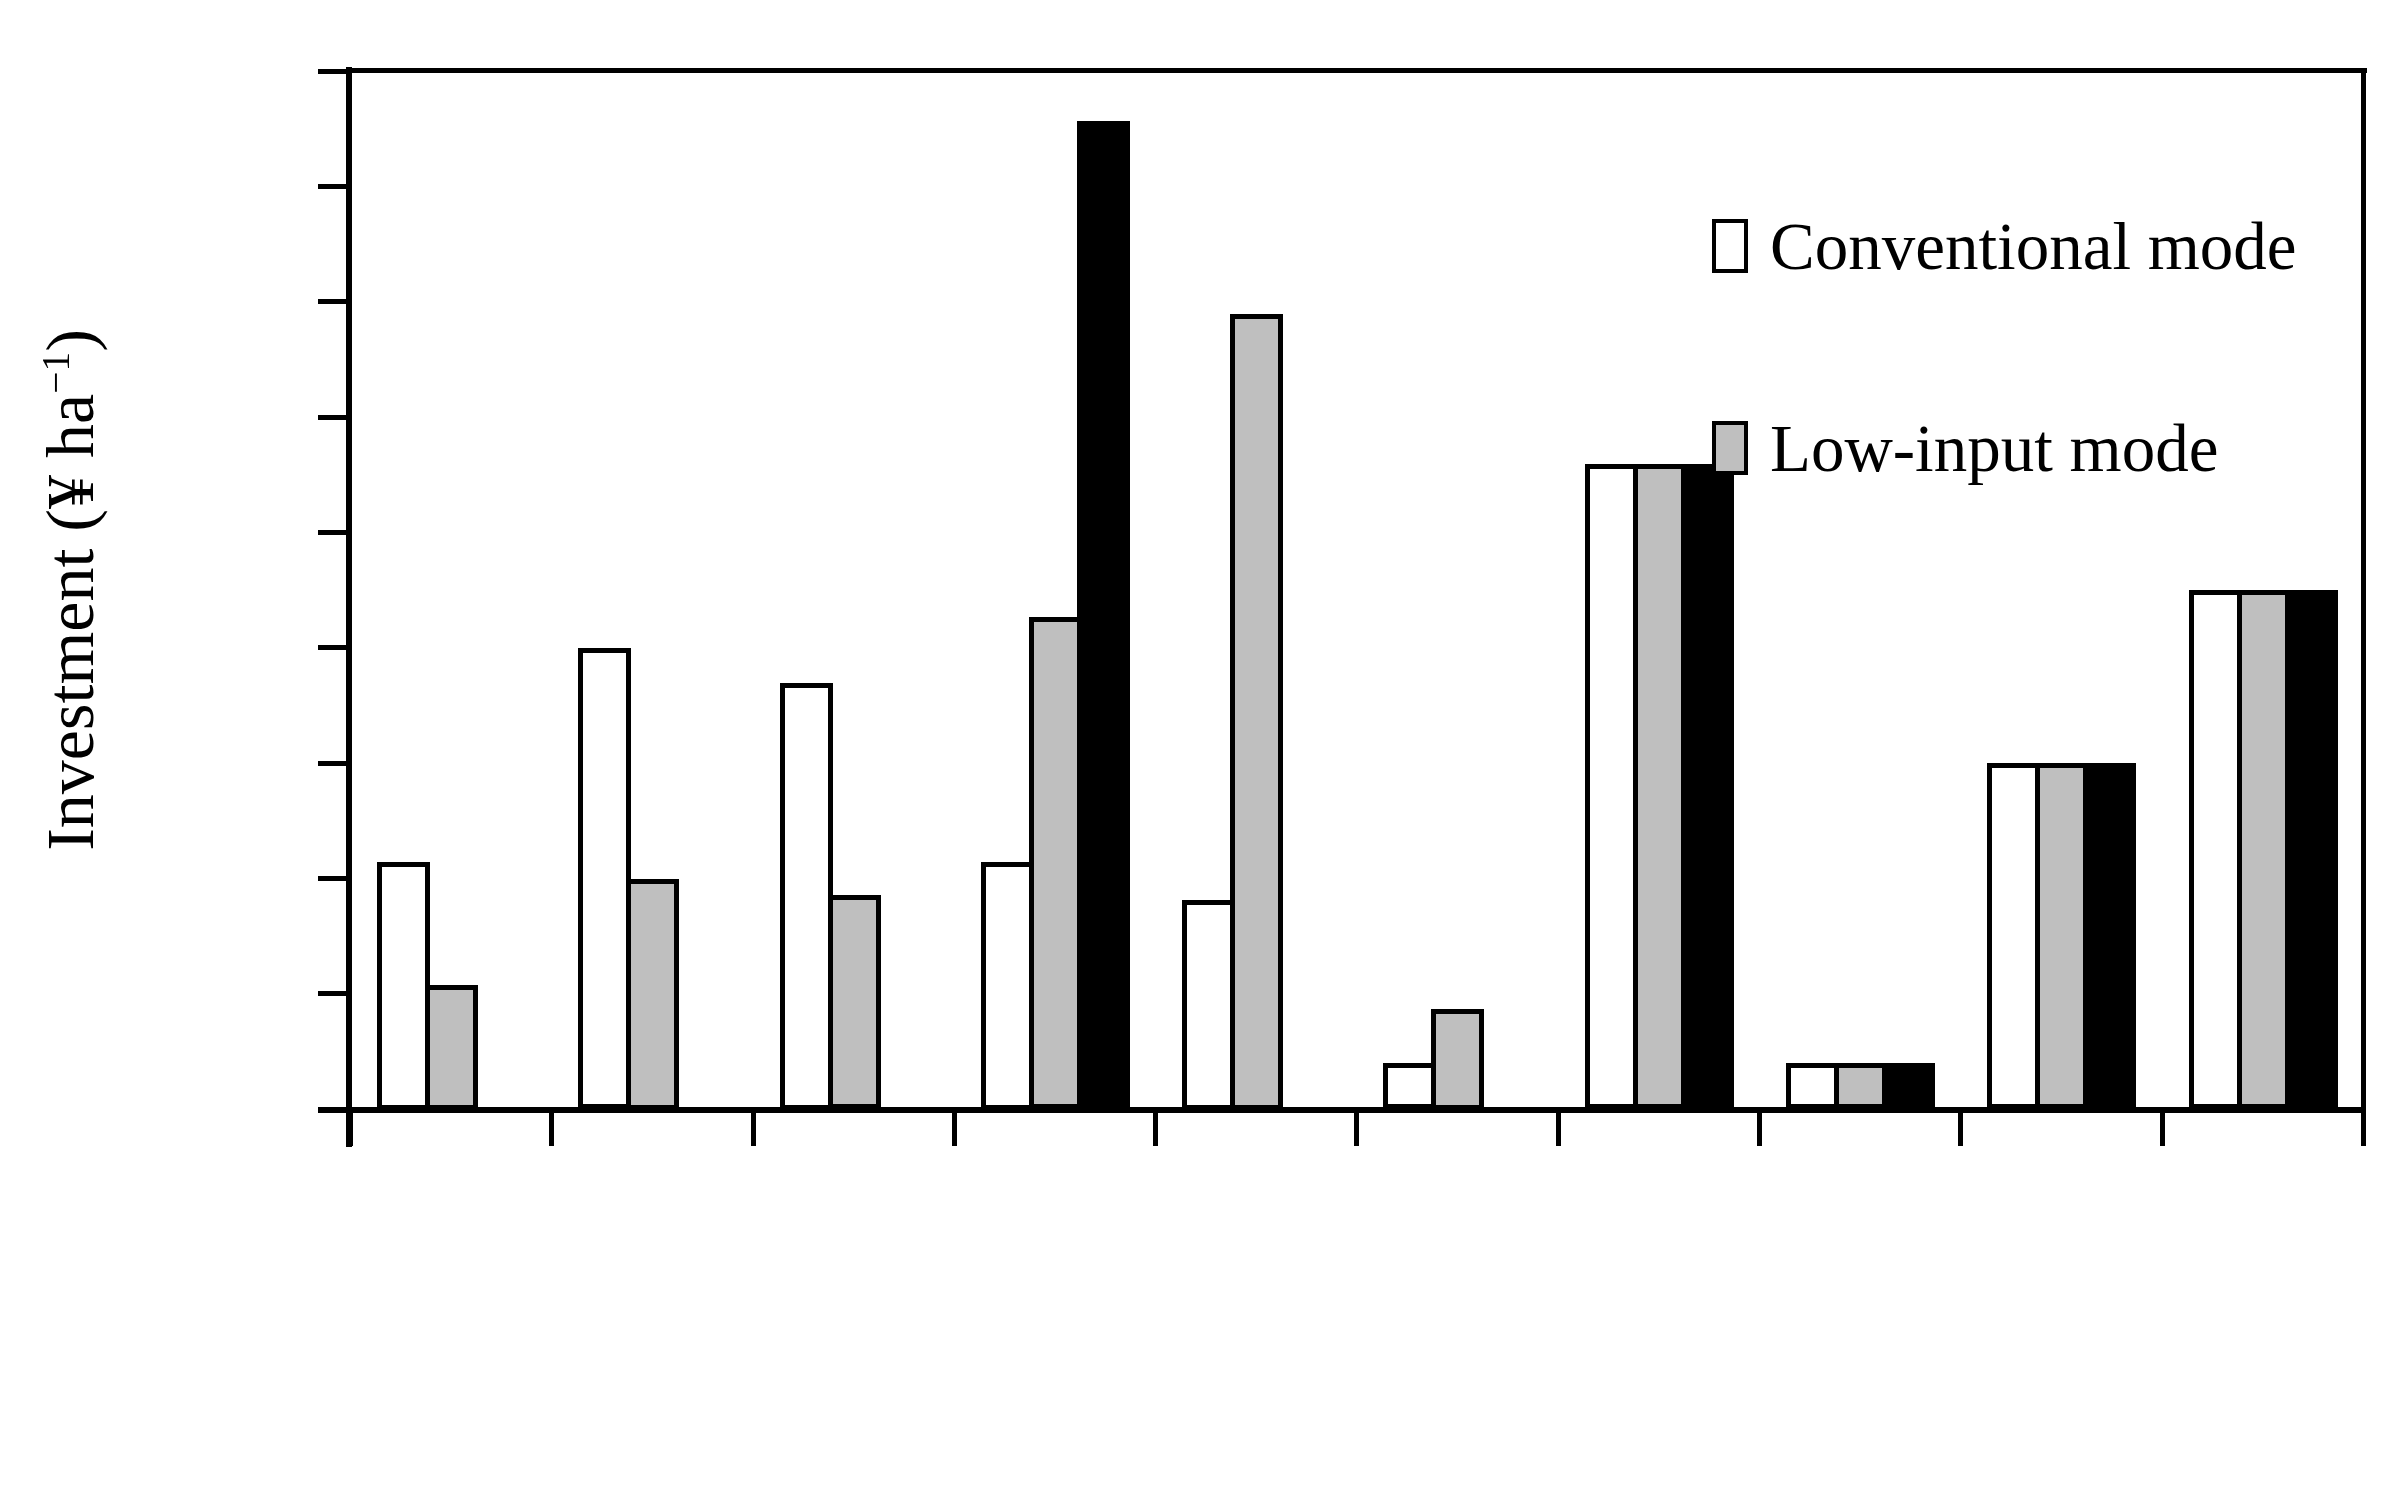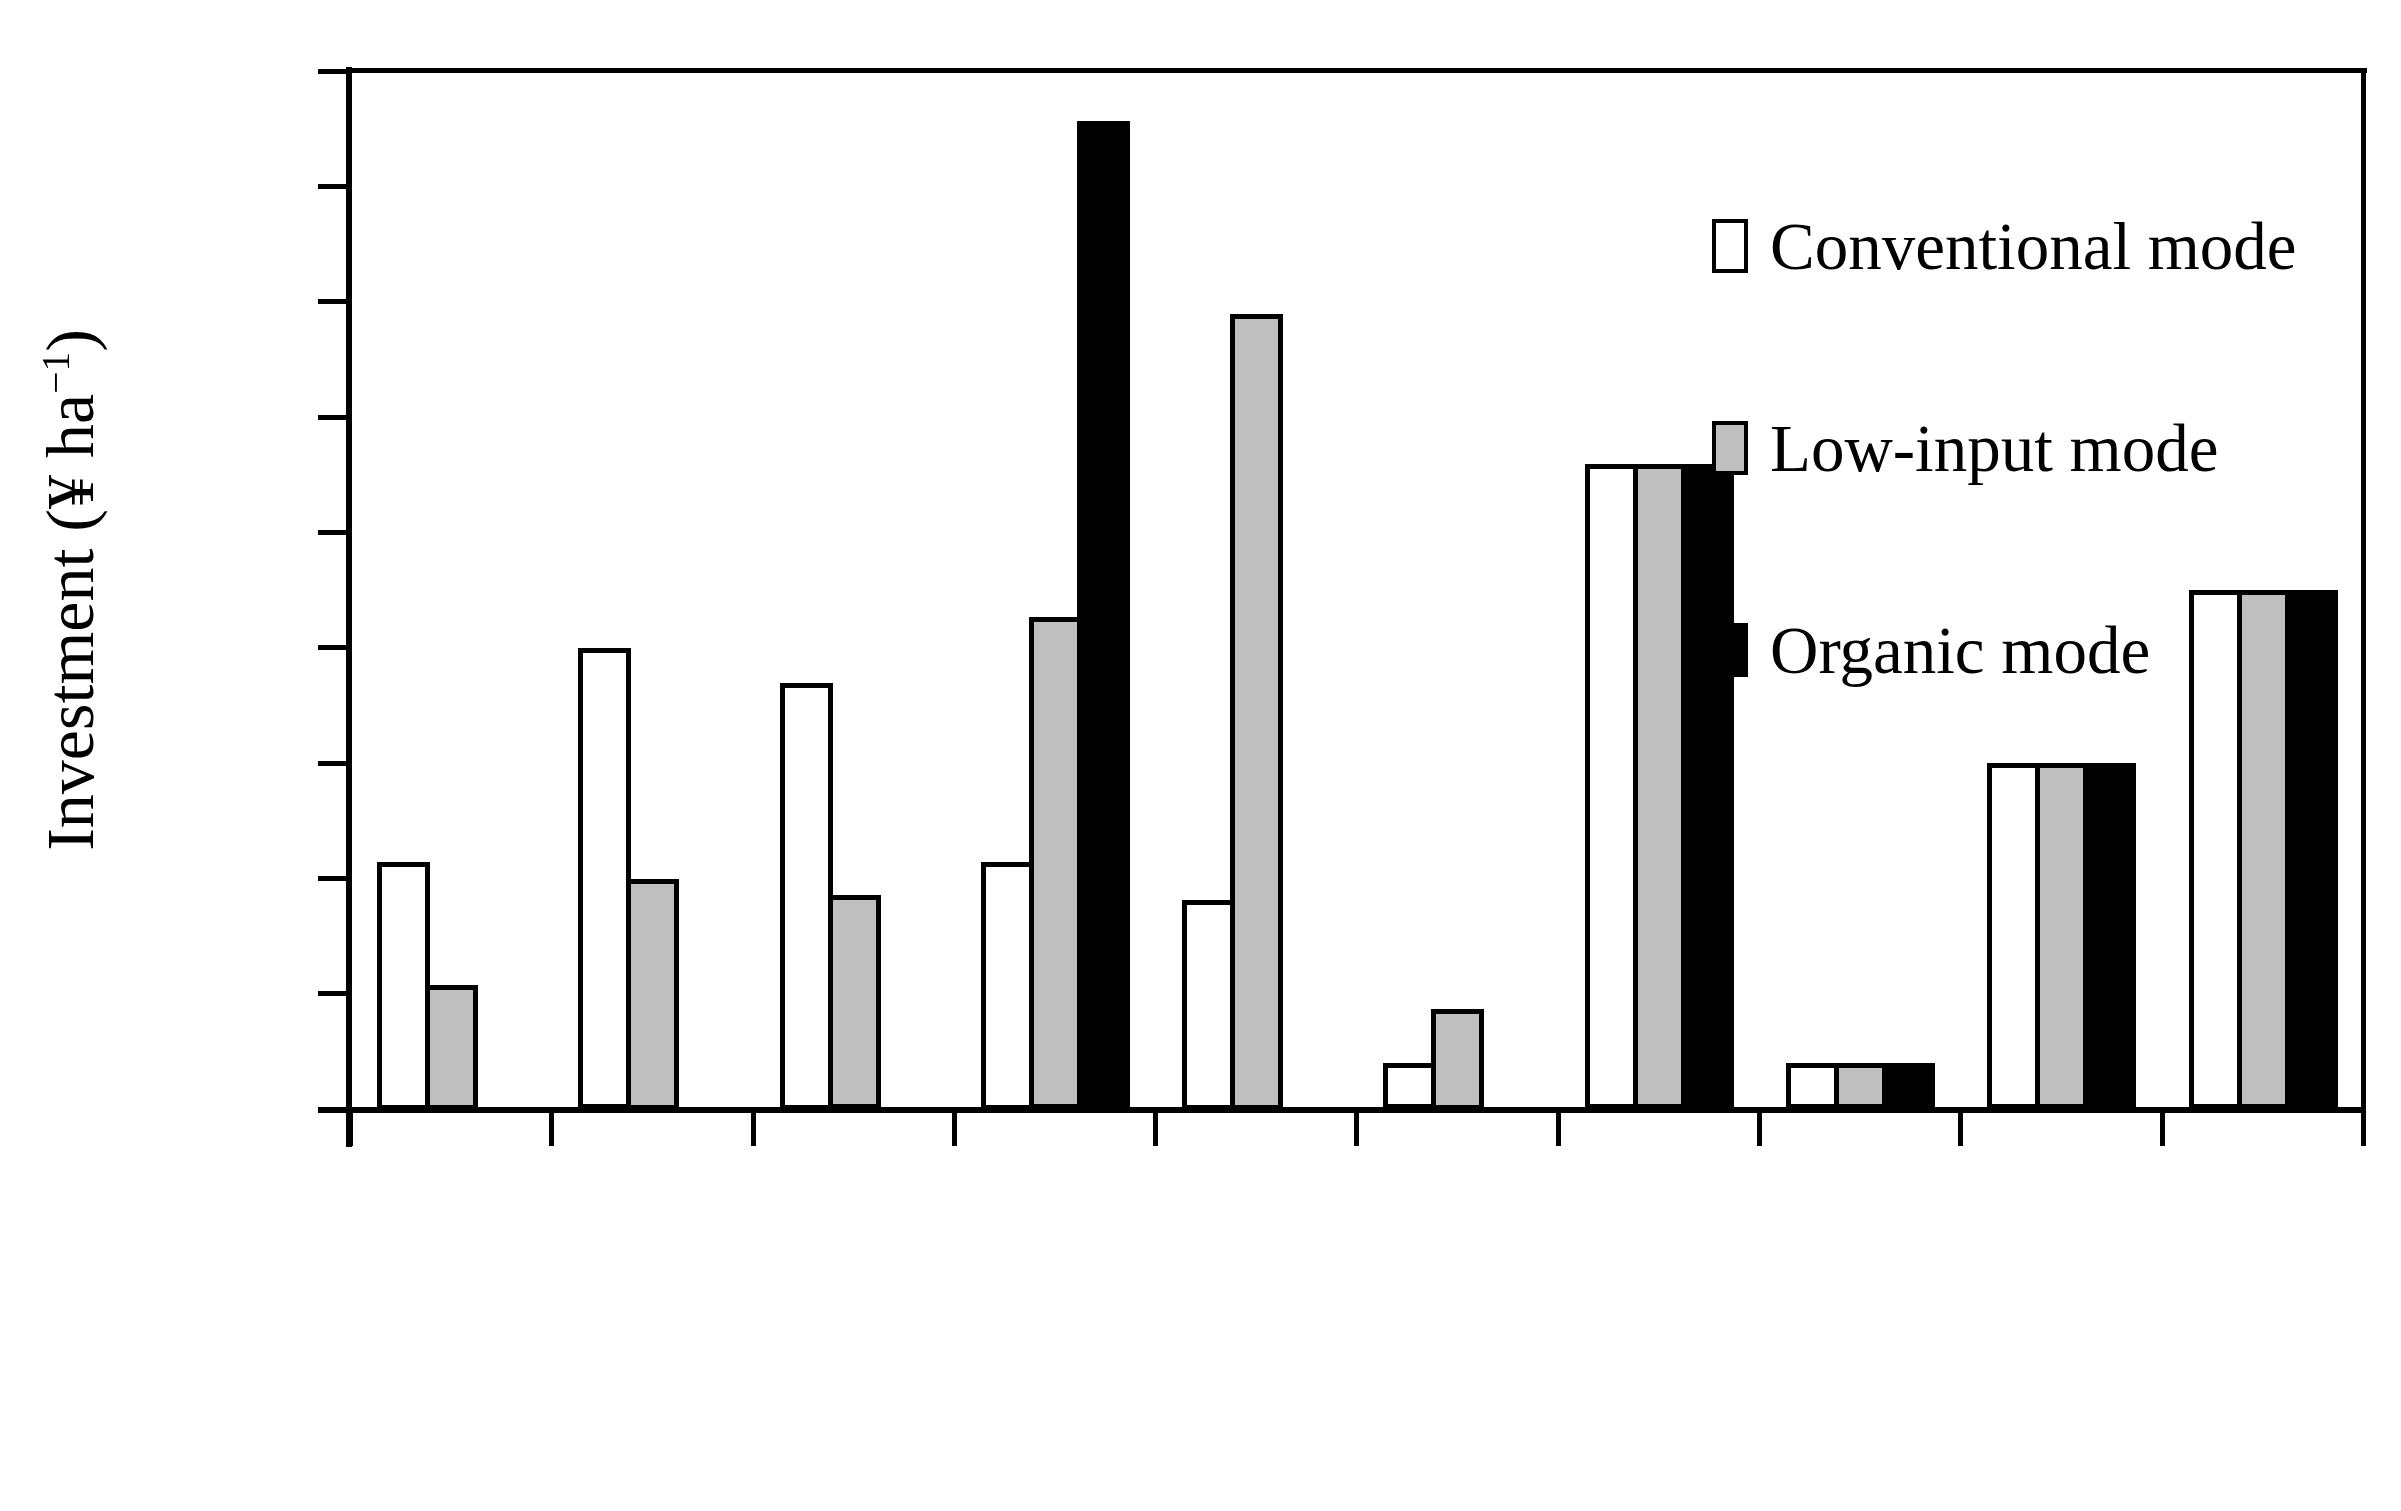--- a/index.html
+++ b/index.html
@@ -132,19 +132,15 @@
   <div id="border-right" class="line"></div>
 
   <div class="legend-row" style="top: 211px;">
     <span class="swatch" style="background: rgb(255, 255, 255);"></span>
     <span class="legend-label">Conventional mode</span>
   </div>
   <div class="legend-row" style="top: 413px;">
     <span class="swatch" style="background: rgb(191, 191, 191);"></span>
     <span class="legend-label">Low-input mode</span>
   </div>
-  <div class="legend-row" style="top: 615px;">
-    <span class="swatch" style="background: rgb(0, 0, 0);"></span>
-    <span class="legend-label">Organic mode</span>
-  </div>
 
 </div>
 
 
 </body></html>

